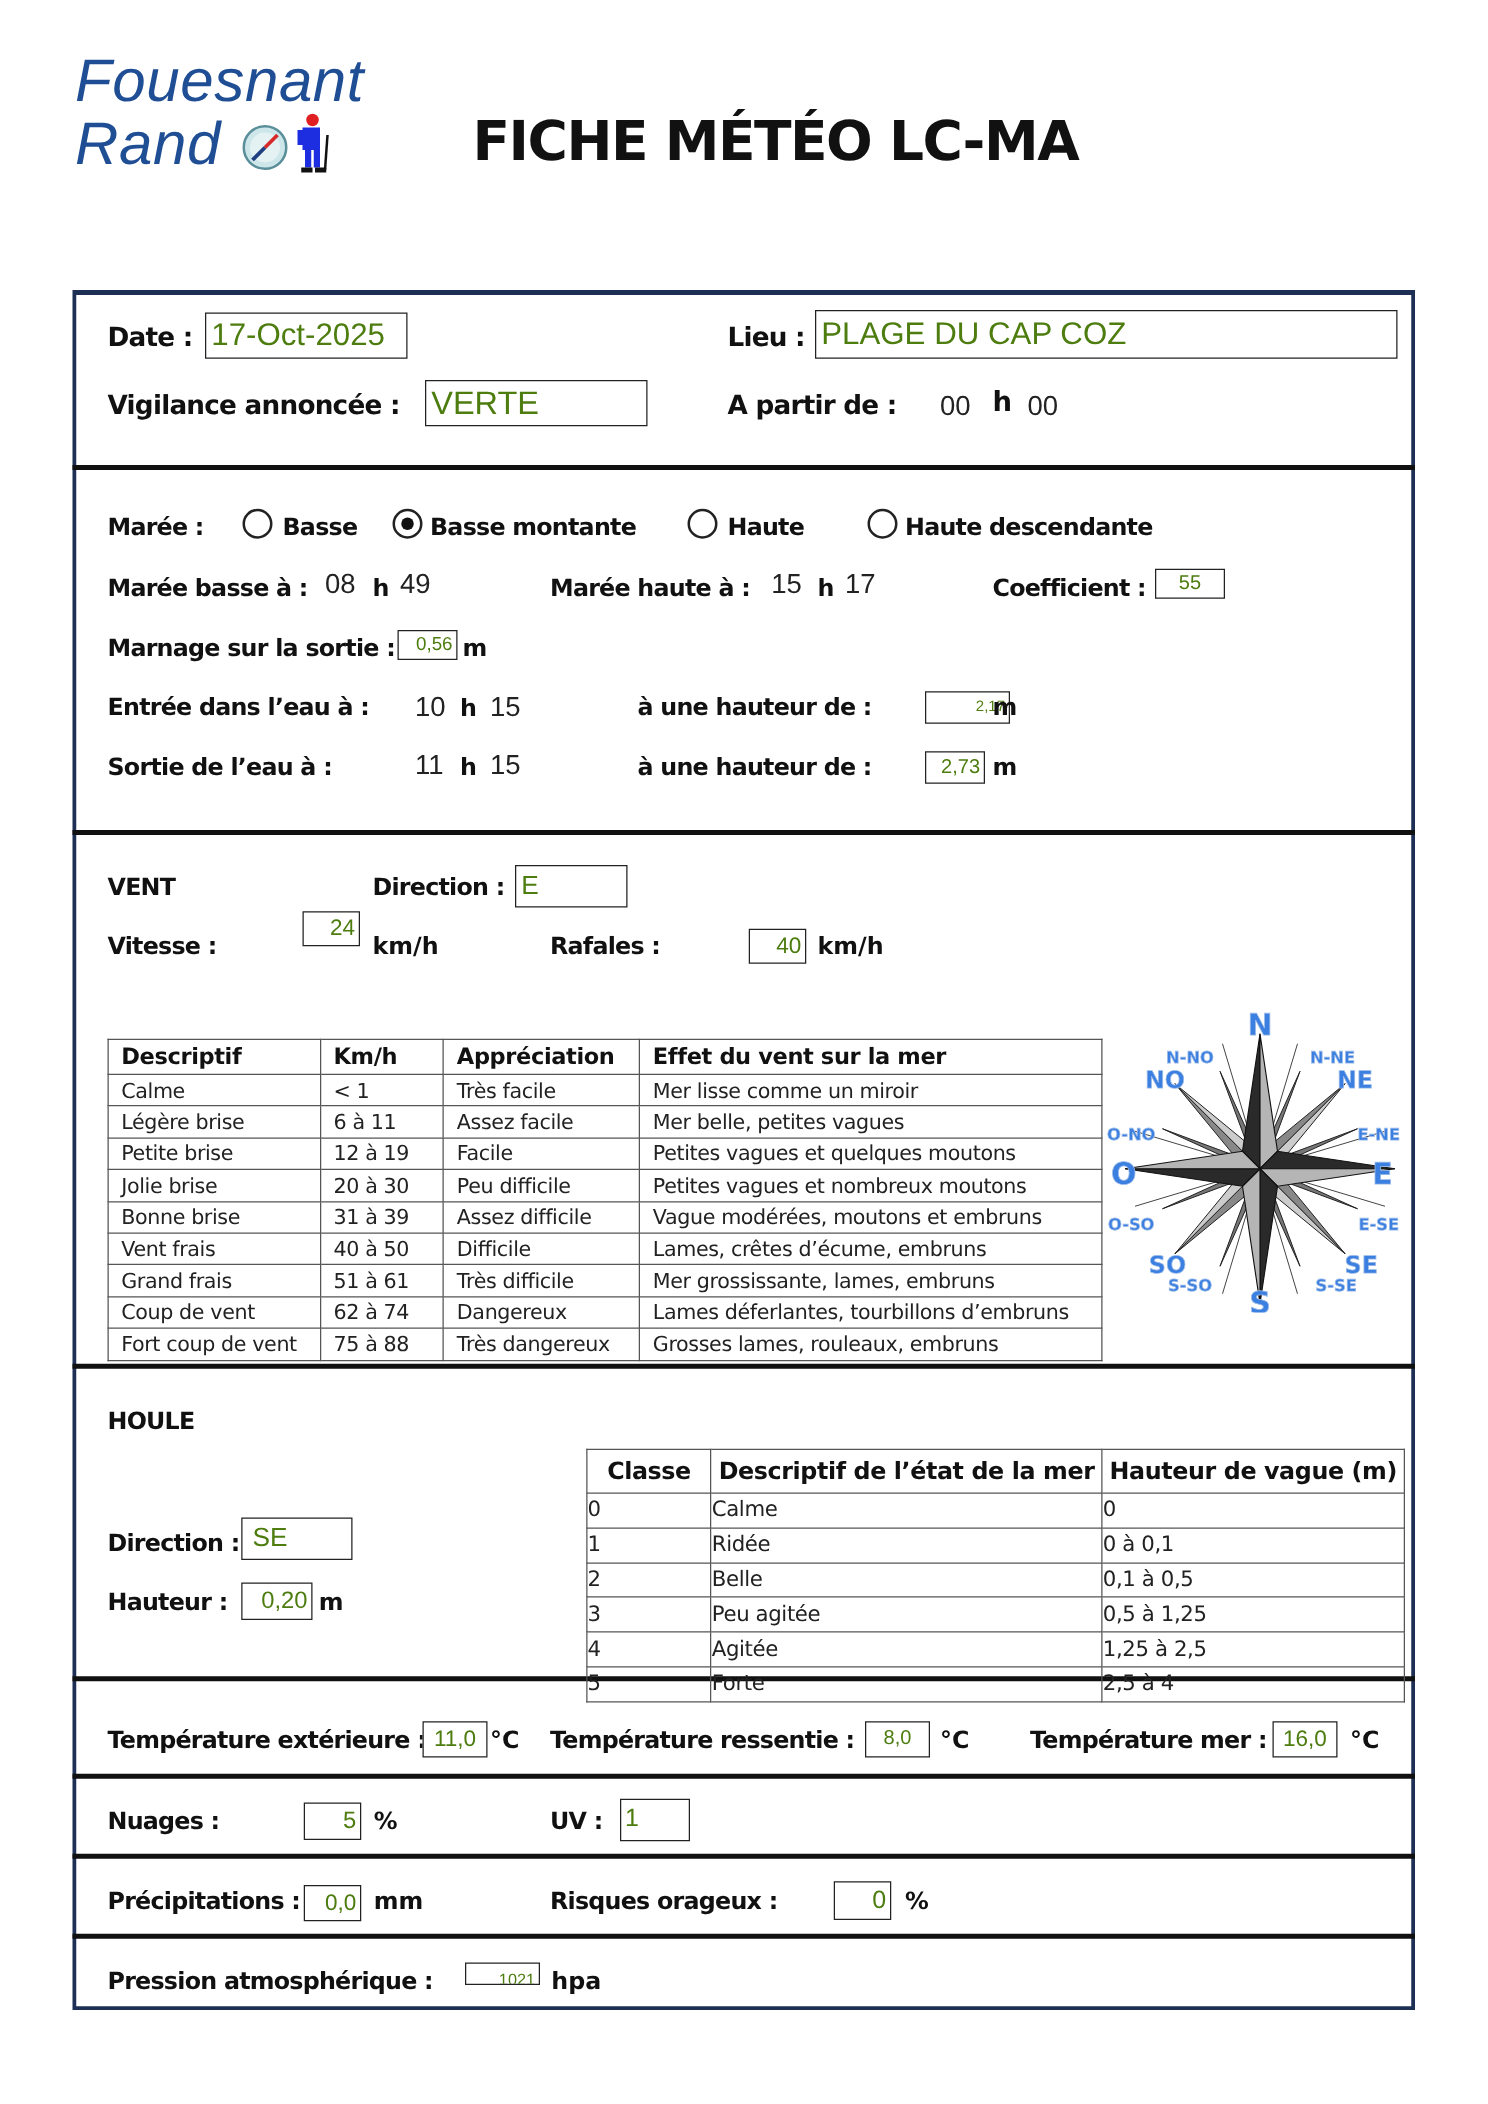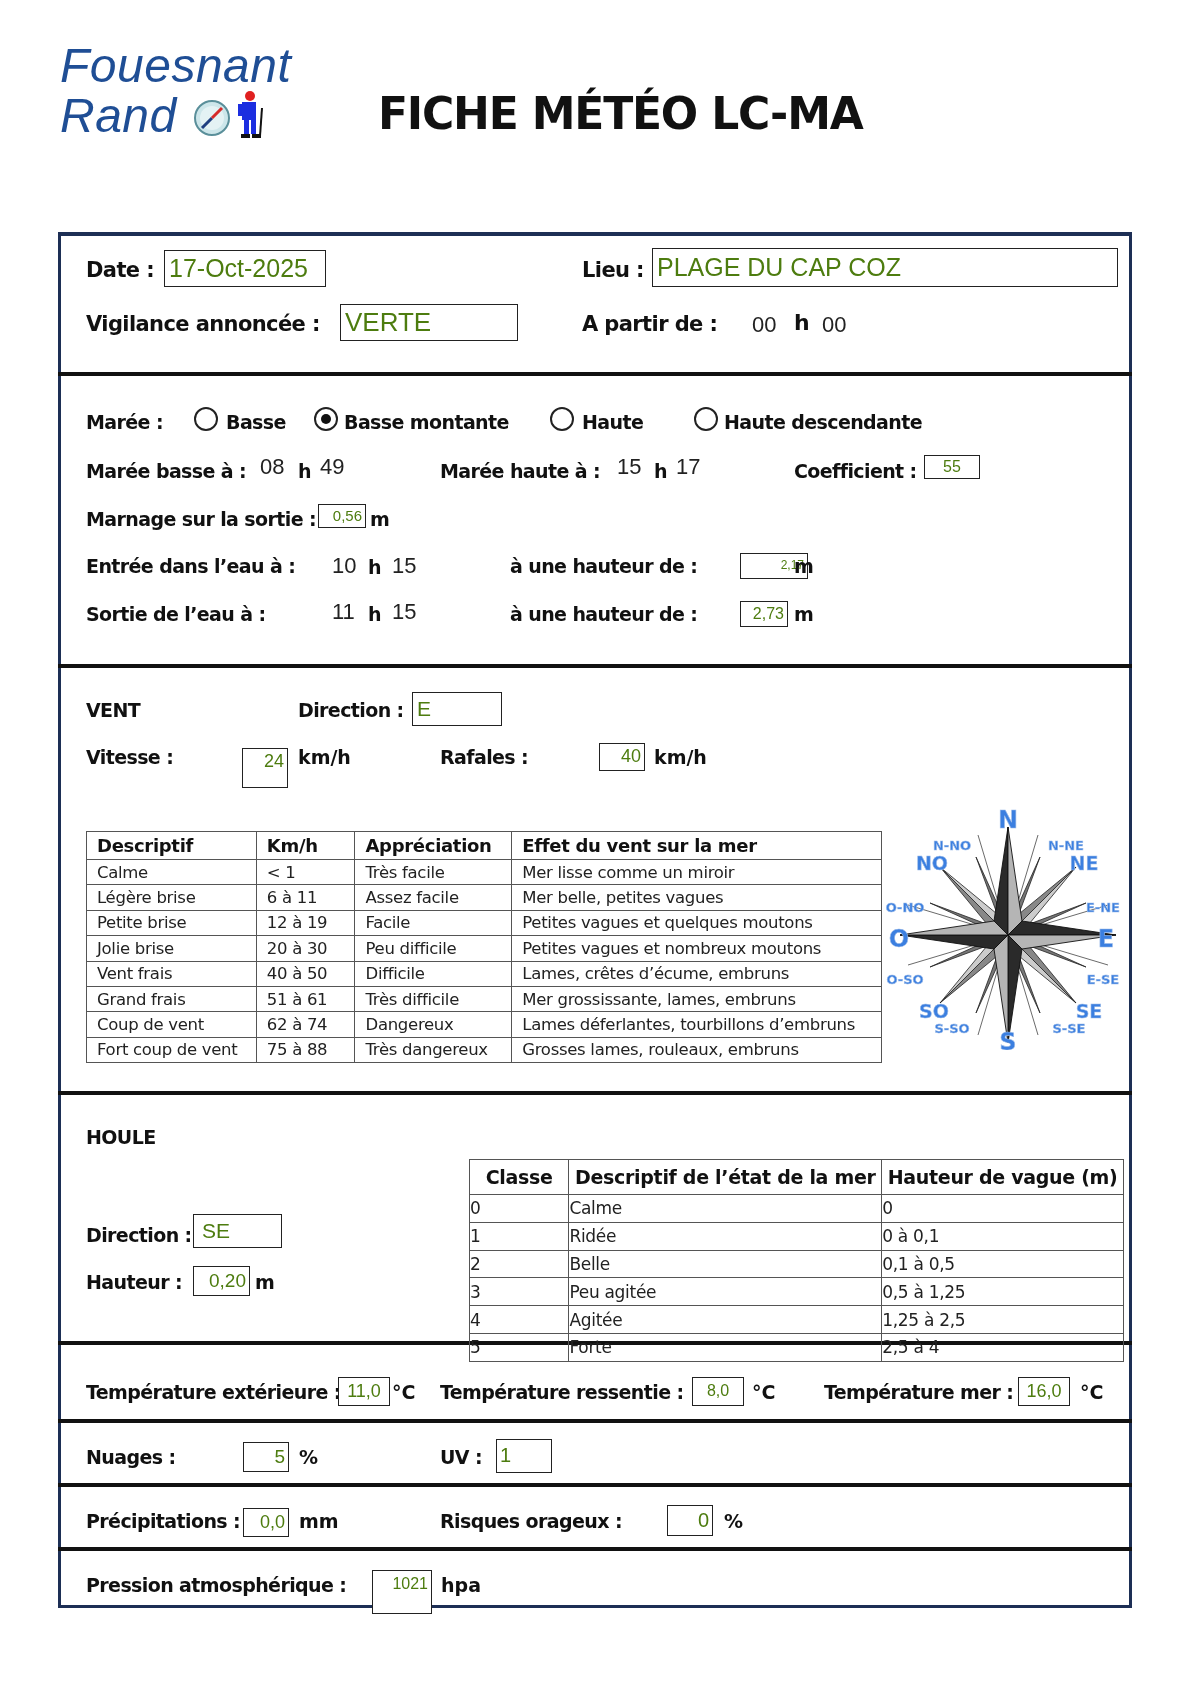--- a/index.html
+++ b/index.html
@@ -134,21 +134,21 @@
   <div class="box r" style="left:740px;top:601px;width:48px;height:26px;font-size:16px;line-height:23px">2,73</div>
   <div class="unit" style="left:794px;top:603px">m</div>
 </section>
 
 <section>
   <div class="lbl" style="left:86px;top:699px">VENT</div>
   <div class="lbl" style="left:298px;top:699px">Direction :</div>
   <div class="box l" style="left:412px;top:692px;width:90px;height:34px;font-size:21px;line-height:31px">E</div>
 
   <div class="lbl" style="left:86px;top:746px">Vitesse :</div>
-  <div class="box r" style="left:242px;top:748px;width:46px;height:40px;font-size:18px;line-height:25px">24</div>
+  <div class="box r" style="left:242px;top:729px;width:46px;height:28px;font-size:18px;line-height:25px">24</div>
   <div class="unit" style="left:298px;top:746px">km/h</div>
 
   <div class="lbl" style="left:440px;top:746px">Rafales :</div>
   <div class="box r" style="left:599px;top:743px;width:46px;height:28px;font-size:18px;line-height:25px">40</div>
   <div class="unit" style="left:654px;top:746px">km/h</div>
 
   <table class="wt" style="left:86px;top:790px;width:796px">
     <colgroup>
         <col style="width:170px">
         <col style="width:99px">
@@ -180,20 +180,26 @@
           <td>Petite brise</td>
           <td>12 à 19</td>
           <td>Facile</td>
           <td>Petites vagues et quelques moutons</td>
         </tr>
       <tr>
           <td>Jolie brise</td>
           <td>20 à 30</td>
           <td>Peu difficile</td>
           <td>Petites vagues et nombreux moutons</td>
+        </tr>
+      <tr>
+          <td>Bonne brise</td>
+          <td>31 à 39</td>
+          <td>Assez difficile</td>
+          <td>Vague modérées, moutons et embruns</td>
         </tr>
       <tr>
           <td>Vent frais</td>
           <td>40 à 50</td>
           <td>Difficile</td>
           <td>Lames, crêtes d’écume, embruns</td>
         </tr>
       <tr>
           <td>Grand frais</td>
           <td>51 à 61</td>
@@ -365,15 +371,15 @@
   <div class="box r" style="left:243px;top:1508px;width:46px;height:29px;font-size:18px;line-height:26px">0,0</div>
   <div class="unit" style="left:299px;top:1510px">mm</div>
 
   <div class="lbl" style="left:440px;top:1510px">Risques orageux :</div>
   <div class="box r" style="left:667px;top:1505px;width:46px;height:31px;font-size:20px;line-height:28px">0</div>
   <div class="unit" style="left:724px;top:1510px">%</div>
 </section>
 
 <section>
   <div class="lbl" style="left:86px;top:1574px">Pression atmosphérique :</div>
-  <div class="box r" style="left:372px;top:1570px;width:60px;height:44px;font-size:16px;line-height:26px">1021</div>
+  <div class="box r" style="left:372px;top:1570px;width:60px;height:18px;font-size:13px;line-height:26px">1021</div>
   <div class="unit" style="left:441px;top:1574px">hpa</div>
 </section>
 
 </body></html>

